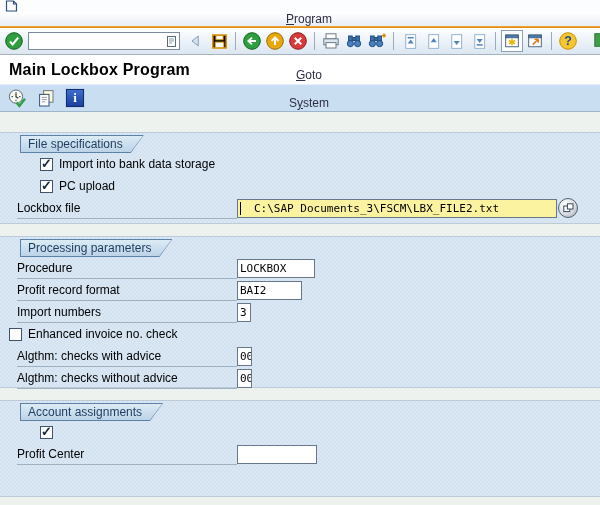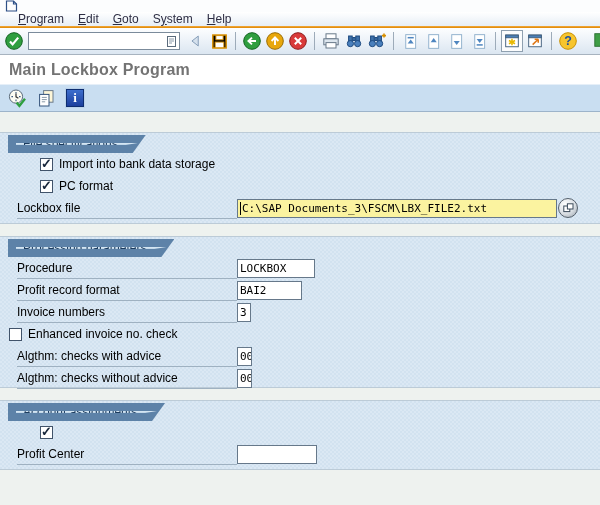--- a/index.html
+++ b/index.html
@@ -3,74 +3,74 @@
 <meta charset="utf-8">
 <style>
   * { box-sizing: border-box; margin: 0; padding: 0; }
   body { background:#fff; font-family:"Liberation Sans", sans-serif; }
   .screen { position:relative; width:600px; height:505px; overflow:hidden; background:#fff;
             font-size:12px; color:#000; }
 
   
   .top-strip { height:12px; background:#fcfdfe; padding-left:5px; }
   .menubar { height:14px; background:linear-gradient(#ffffff,#e7eef6); display:flex; align-items:center;
-             gap:14px; padding-left:18px; color:#2e2e44; }
+             gap:14px; padding-left:18px; color:#2e2e44;flex-direction:column; }
   .menu-item { cursor:default; }
   .menu-item u { text-decoration:underline; }
   .accent { height:2px; background:linear-gradient(#f3ab40,#dd8400); }
 
   .toolbar { position:relative; height:27px; background:linear-gradient(#fdfeff,#dbe6f1);
              border-bottom:1px solid #a7b3bf; display:flex; align-items:center; padding:0 3px; gap:1px; overflow:hidden; }
   .tb-btn { width:22px; height:22px; display:flex; align-items:center; justify-content:center; flex:0 0 auto; }
   .tb-sep { width:1px; height:18px; background:#9dabb9; margin:0 4px; flex:0 0 auto; }
   .cmdwrap { position:relative; margin:0 4px 0 2px; flex:0 0 auto; }
   .command { width:152px; height:18px; border:1px solid #7b8b9b; background:#fff; font:11px "Liberation Sans",sans-serif;
              padding:0 14px 0 3px; outline:none; }
   .cmd-ico { position:absolute; right:3px; top:4px; }
   .framed { border:1px solid #8fa0b0; background:#fbfcfd; padding:0; }
   .sliver { position:absolute; right:0; top:3px; width:7px; height:20px; overflow:hidden; }
 
   .titlebar { height:29px; background:#fff; display:flex; align-items:center; padding-left:9px; }
-  .page-title { font-size:16px; font-weight:bold; color:#737373; letter-spacing:0.2px; }
+  .page-title { font-size:16px; font-weight:bold; color:#000000; letter-spacing:0.2px; }
 
   .apptoolbar { height:28px; background:#c9def1; border-top:1px solid #e6eff8; border-bottom:1px solid #9db4ca;
                 display:flex; align-items:center; gap:7px; padding-left:6px; }
   .app-btn { width:22px; height:22px; display:flex; align-items:center; justify-content:center; }
   .info-box { width:18px; height:18px; background:linear-gradient(#3d6ecd,#1c3f9d); border:1px solid #0e2d70;
               box-shadow:0 0 0 1px #bcd3ea; display:flex; align-items:center; justify-content:center;
               color:#fff; font:bold 13px "Liberation Serif", serif; }
 
   
   .content { height:393px; background:#eef2ef; padding-top:20px; position:relative; }
   .section { border-top:1px solid #bccbd7; border-bottom:1px solid #bccbd7;
              background-color:#dbe8f4;
              background-image:
                linear-gradient(45deg,#d2e2f0 25%,transparent 25%,transparent 75%,#d2e2f0 75%),
                linear-gradient(45deg,#d2e2f0 25%,transparent 25%,transparent 75%,#d2e2f0 75%);
              background-size:4px 4px; background-position:0 0,2px 2px;
              margin-bottom:12px; padding-top:2px; }
-  .sec1 { height:92px; } .sec2 { height:152px; } .sec3 { height:70px; }
+  .sec1 { height:92px; } .sec2 { height:152px; } .sec3 { height:97px; }
 
   .tabrow { height:18px; padding-left:8px; }
   .tab { display:inline-flex; height:18px; background:#5d82a8;
-         clip-path:polygon(0 0,100% 0,calc(100% - 13px) 100%,0 100%); padding:8px; }
+         clip-path:polygon(0 0,100% 0,calc(100% - 13px) 100%,0 100%); padding:1px;margin-left:12px; }
   .tab-in { display:flex; align-items:center; background:linear-gradient(#dcebf6,#bcd3e7);
             clip-path:polygon(0 0,100% 0,calc(100% - 12px) 100%,0 100%);
             padding:0 20px 1px 7px; color:#1d3c5e; white-space:nowrap; }
 
   .crow { height:22px; display:flex; align-items:center; gap:6px; }
   .ind45 { padding-left:40px; } .ind13 { padding-left:9px; }
   .checkbox { width:13px; height:13px; background:#fff; border:1px solid #41536a; position:relative; flex:0 0 auto; }
   .checkbox.checked::after { content:"\2713"; position:absolute; left:0px; top:-3px; font-size:13px;
                              font-weight:bold; color:#17263a; }
   .frow { height:22px; display:flex; align-items:center; }
   .flabel { width:220px; margin-left:17px; align-self:stretch; display:flex; align-items:center;
             border-bottom:1px solid #9fb1c1; }
   .field { height:19px; border:1px solid #66788a; background:#fff; display:flex; align-items:center;
-           padding:0 2px; font:11px "DejaVu Sans Mono", monospace; white-space:pre; overflow:hidden; }
+           padding:0 2px; font:11px "DejaVu Sans Mono", monospace; white-space:pre; overflow:hidden;gap:12px; }
   .field.hl { background:#fbf3a0; }
   .caret { width:1px; height:13px; background:#000; margin-right:1px; flex:0 0 auto; }
   .w320{width:320px} .w78{width:78px} .w65{width:65px} .w14{width:14px} .w26{width:15px} .w33{width:33px} .w80{width:80px}
 
   .f4-btn { width:20px; height:20px; border-radius:50%; border:1px solid #55606c; margin-left:1px;
             background:radial-gradient(circle at 35% 30%, #ffffff, #d9dee3 55%, #99a2ab);
             display:flex; align-items:center; justify-content:center; }
 </style>
 </head>
 <body>
@@ -252,21 +252,21 @@
     <div class="section sec1">
       <div class="tabrow"><span class="tab">
             <span class="tab-in">File specifications</span>
           </span></div>
       <div class="crow ind45">
         <span class="checkbox checked"></span>
         <span>Import into bank data storage</span>
       </div>
       <div class="crow ind45">
         <span class="checkbox checked"></span>
-        <span>PC format</span>
+        <span>PC upload</span>
       </div>
       <div class="frow">
         <span class="flabel">Lockbox file</span>
         <span class="field hl w320"><span class="caret"></span><span>C:\SAP Documents_3\FSCM\LBX_FILE2.txt</span></span>
         <span class="f4-btn">
           <svg width="11" height="10" viewBox="0 0 11 10">
             <rect x="0.8" y="3" width="6" height="5.6" fill="#fff" stroke="#3a4a5a"></rect>
             <rect x="4.4" y="0.8" width="5.6" height="5.2" fill="#fff" stroke="#3a4a5a"></rect>
           </svg>
         </span>
@@ -279,21 +279,21 @@
           </span></div>
       <div class="frow">
         <span class="flabel">Procedure</span>
         <span class="field w78"><span>LOCKBOX</span></span>
       </div>
       <div class="frow">
         <span class="flabel">Profit record format</span>
         <span class="field w65"><span>BAI2</span></span>
       </div>
       <div class="frow">
-        <span class="flabel">Invoice numbers</span>
+        <span class="flabel">Import numbers</span>
         <span class="field w14"><span>3</span></span>
       </div>
       <div class="crow ind13">
         <span class="checkbox"></span>
         <span>Enhanced invoice no. check</span>
       </div>
       <div class="frow">
         <span class="flabel">Algthm: checks with advice</span>
         <span class="field w26"><span>001</span></span>
       </div>

